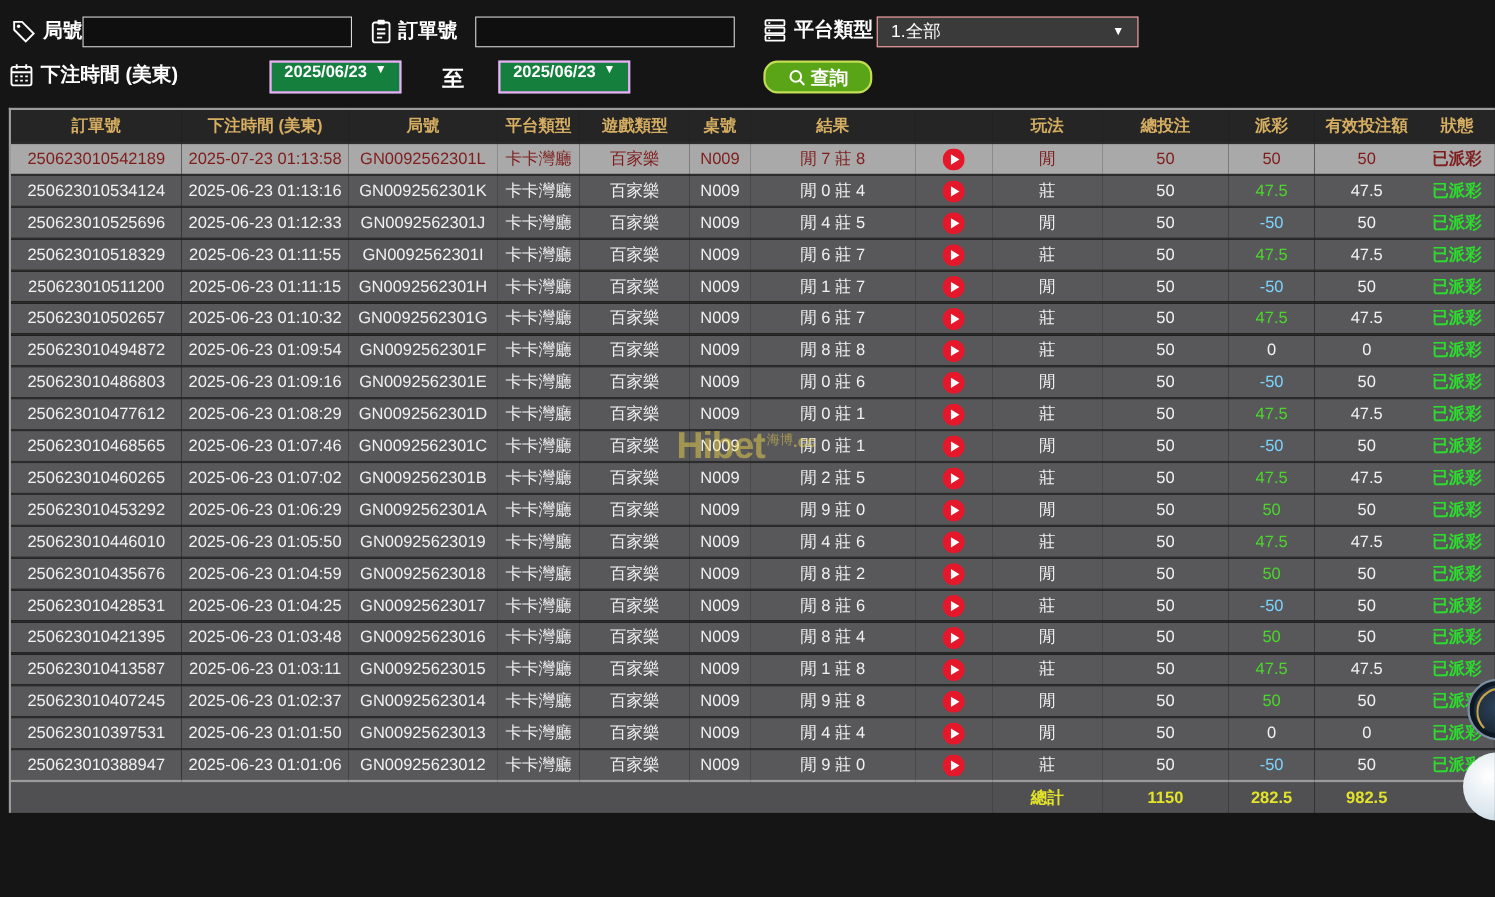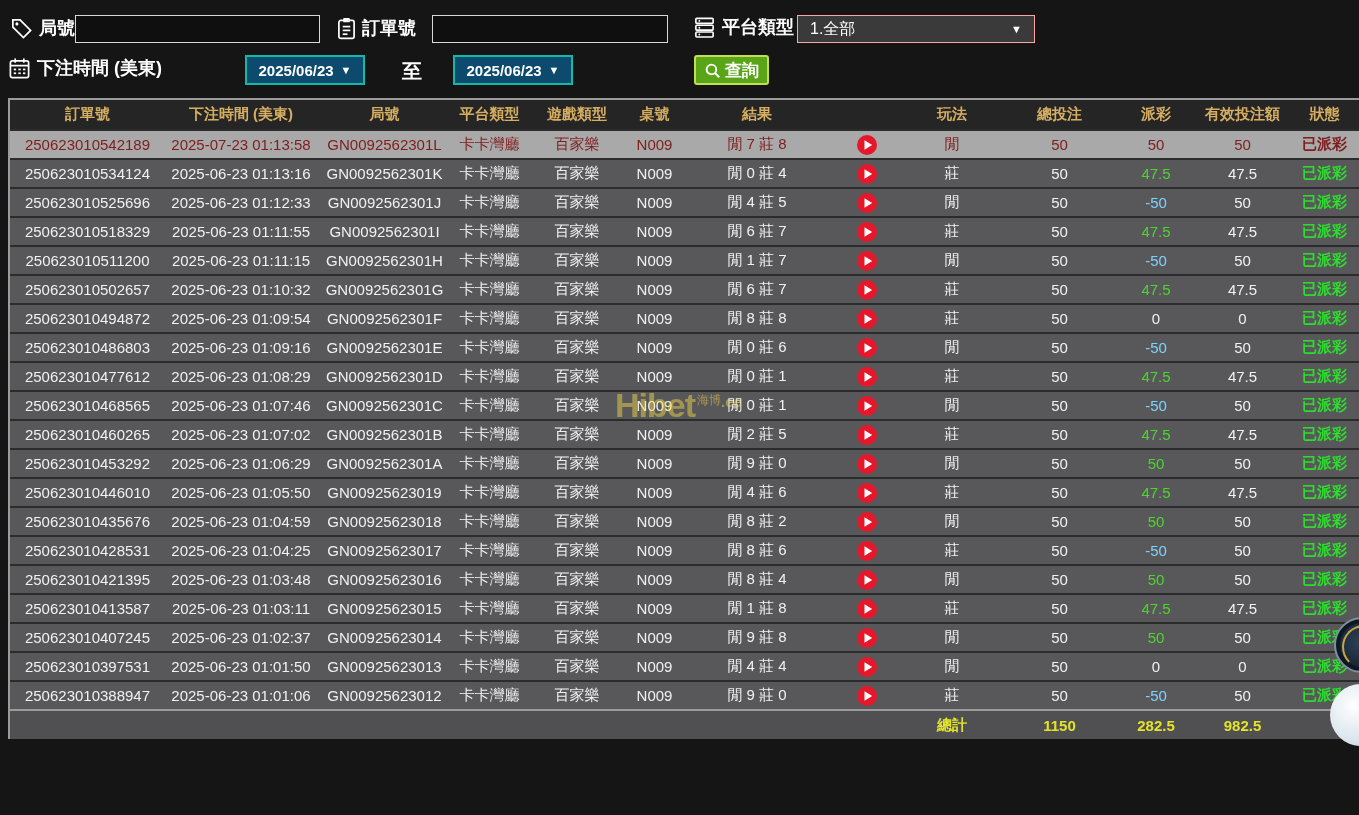--- a/index.html
+++ b/index.html
@@ -5,23 +5,23 @@
   * { margin:0; padding:0; box-sizing:border-box; }
   html,body { width:1359px; height:815px; }
   body { position:relative; background:#151515; overflow:hidden; font-family:"Liberation Sans","DejaVu Sans",sans-serif; }
 
   
   .flabel { position:absolute; display:flex; align-items:center; gap:6px; color:#fff; font-weight:bold; font-size:18px; white-space:nowrap; }
   .ficon { display:inline-flex; align-items:center; }
   .text-input { position:absolute; height:28px; background:#0f0f0f; border:1px solid #d8d8d8; color:#fff; font-size:15px; padding:0 8px; outline:none; }
   .dropdown { position:absolute; height:28px; background:#3a3a3a; border:1px solid #fca5a5; color:#fff; font-size:16px; display:flex; align-items:center; justify-content:space-between; padding:0 12px; cursor:pointer; }
   .caret { font-size:11px; color:#fff; }
-  .date-picker { position:absolute; height:30px; background:#0c4a6e; border:2px solid #14b8a6; color:#fff; font-weight:bold; font-size:15px; display:flex; align-items:center; justify-content:center; gap:7px; cursor:pointer; }
+  .date-picker { position:absolute; height:30px; background:#15803d; border:2px solid #f0abfc; color:#fff; font-weight:bold; font-size:15px; display:flex; justify-content:center; gap:7px; cursor:pointer; }
   .to-label { position:absolute; color:#fff; font-weight:bold; font-size:20px; }
-  .query-btn { position:absolute; display:flex; align-items:center; gap:4px; background:#5aa417; border:2px solid #c4dd55; border-radius:3px; color:#fff; font-weight:bold; font-size:17px; padding:2px 8px; height:30px; cursor:pointer; }
+  .query-btn { position:absolute; display:flex; align-items:center; gap:4px; background:#5aa417; border:2px solid #c4dd55; border-radius:13px; color:#fff; font-weight:bold; font-size:17px; padding:2px 20px; height:30px; cursor:pointer; }
 
   
   .table-wrap { position:absolute; left:8px; top:98px; width:1351px; border-top:2px solid #9b9b9b; border-left:2px solid #9b9b9b; }
   table { width:100%; border-collapse:collapse; table-layout:fixed; }
   th { height:30px; background:#252525; color:#d6ae62; font-size:15px; font-weight:bold; text-align:center; white-space:nowrap; }
   td { height:29px; background:#58585b; border-top:2px solid #2c2c2c; color:#f1f1f1; font-size:15px; text-align:center; white-space:nowrap; overflow:hidden; }
   tr.highlight td { background:#a9a9a9; color:#7f1d1d; }
   td.pos { color:#4cd62c; }
   td.neg { color:#7dd3fc; }
   td.zero { color:#f1f1f1; }

